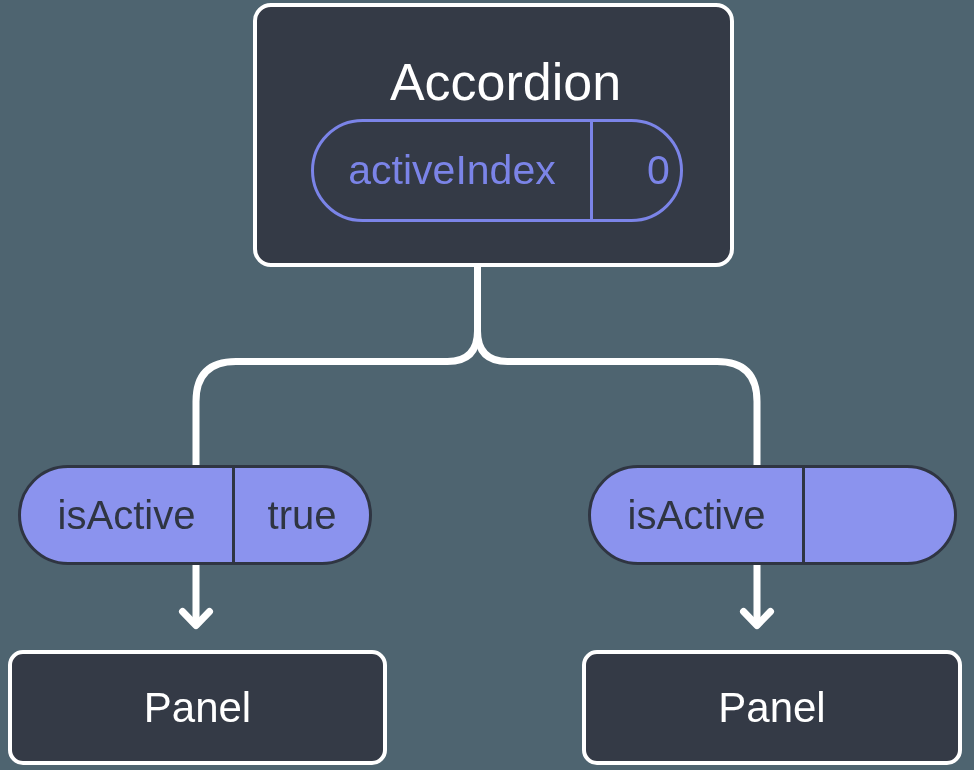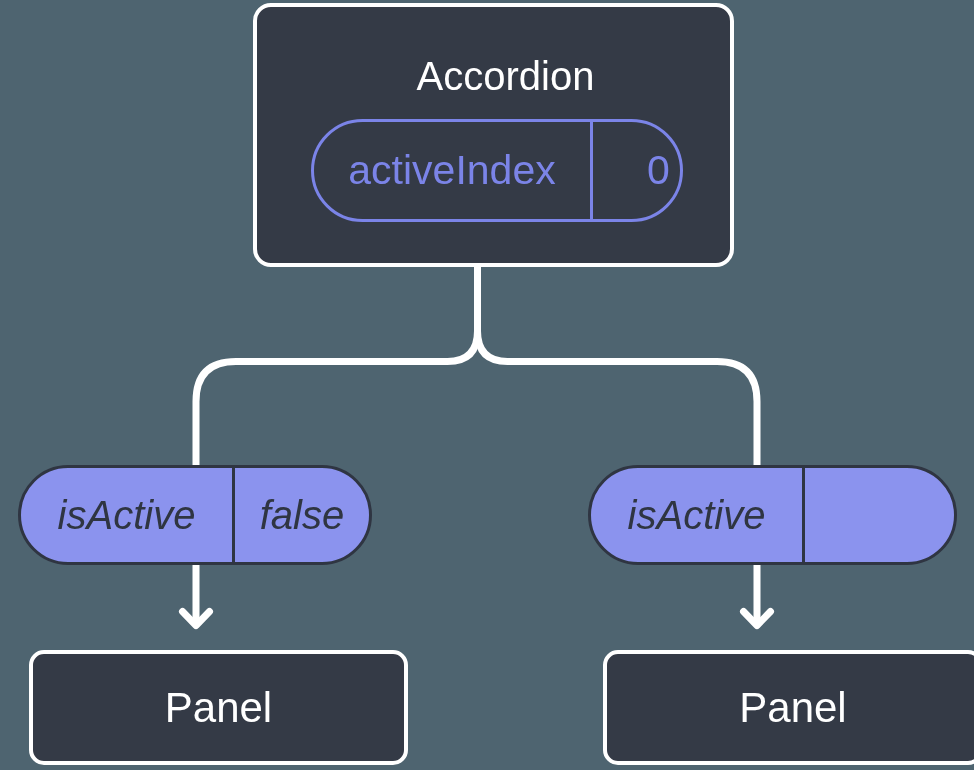--- a/index.html
+++ b/index.html
@@ -40,21 +40,21 @@
     width: 481px;
     height: 264px;
     border-radius: 18px;
   }
   .node-title {
     position: absolute;
     left: 0;
     right: 0;
     top: 46px;
     text-align: center;
-    font-size: 40px;
+    font-size: 52px;
     line-height: 1.15;
     color: var(--light-text, #FFFFFF);
     padding-left: 24px;
   }
   .state-pill {
     position: absolute;
     left: 54px;
     top: 112px;
     width: 372px;
     height: 103px;
@@ -84,21 +84,20 @@
     top: 465px;
     height: 100px;
     background: var(--pill-fill, #8B93EE);
     border: 3px solid var(--dark-text, #2F3542);
     border-radius: 50px;
     box-sizing: border-box;
     display: flex;
     align-items: stretch;
     color: var(--dark-text, #2F3542);
     font-size: 40px;
-    font-style: italic;
   }
   .prop-pill .cell {
     display: flex;
     align-items: center;
     justify-content: center;
   }
   .prop-pill .key {
     border-right: 3px solid var(--dark-text, #2F3542);
   }
   .prop-pill .val { flex: 1; }
@@ -107,21 +106,20 @@
   .pill-right { left: 588px; width: 369px; }
   .pill-right .key { width: 211px; }
   .panel {
     top: 650px;
     height: 115px;
     border-radius: 15px;
     display: flex;
     align-items: center;
     justify-content: center;
     font-size: 42px;
-    margin-left: 21px;
   }
   .panel-left  { left: 8px;   width: 379px; }
   .panel-right { left: 582px; width: 380px; }
 </style>
 </head>
 <body>
 
 <div class="canvas">
 
   <svg class="connectors" viewBox="0 0 974 770" aria-hidden="true">
@@ -134,21 +132,21 @@
   <div class="node accordion">
     <div class="node-title">Accordion</div>
     <div class="state-pill">
       <div class="cell key">activeIndex</div>
       <div class="cell val">0</div>
     </div>
   </div>
 
   <div class="prop-pill pill-left">
     <div class="cell key">isActive</div>
-    <div class="cell val">false</div>
+    <div class="cell val">true</div>
   </div>
 
   <div class="prop-pill pill-right">
     <div class="cell key">isActive</div>
   </div>
 
   <div class="node panel panel-left">
     <span>Panel</span>
   </div>
 

